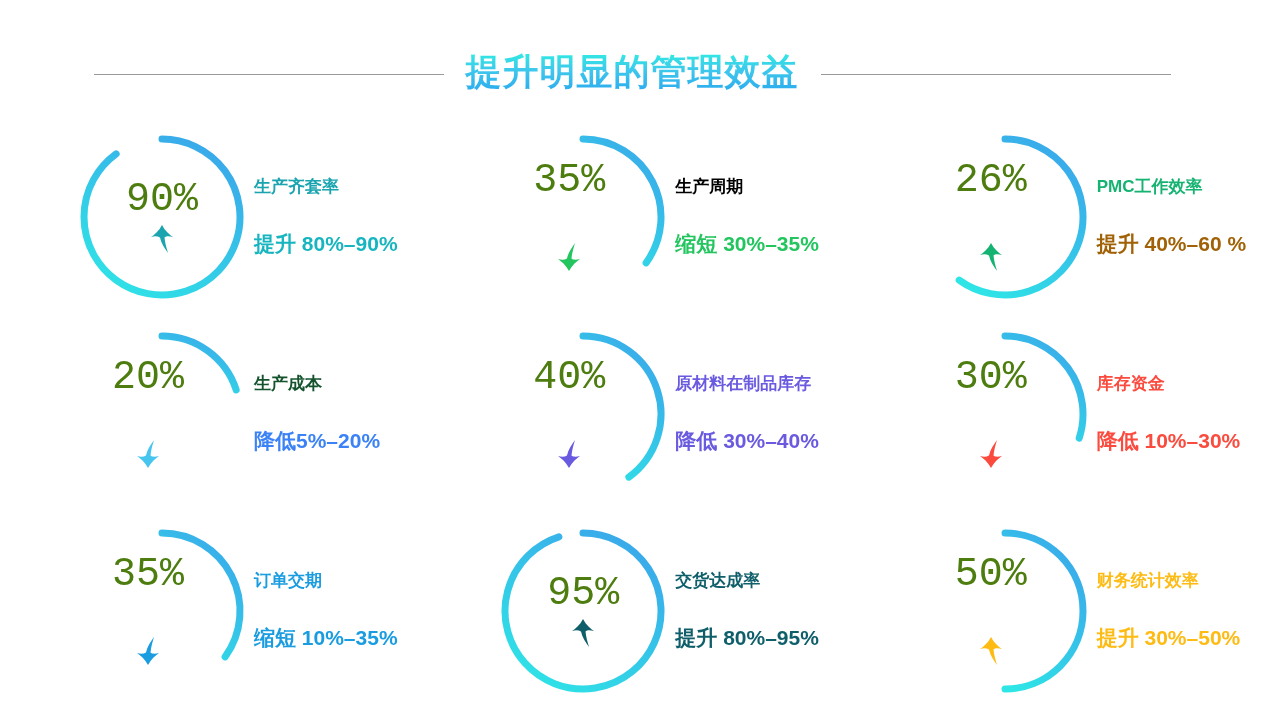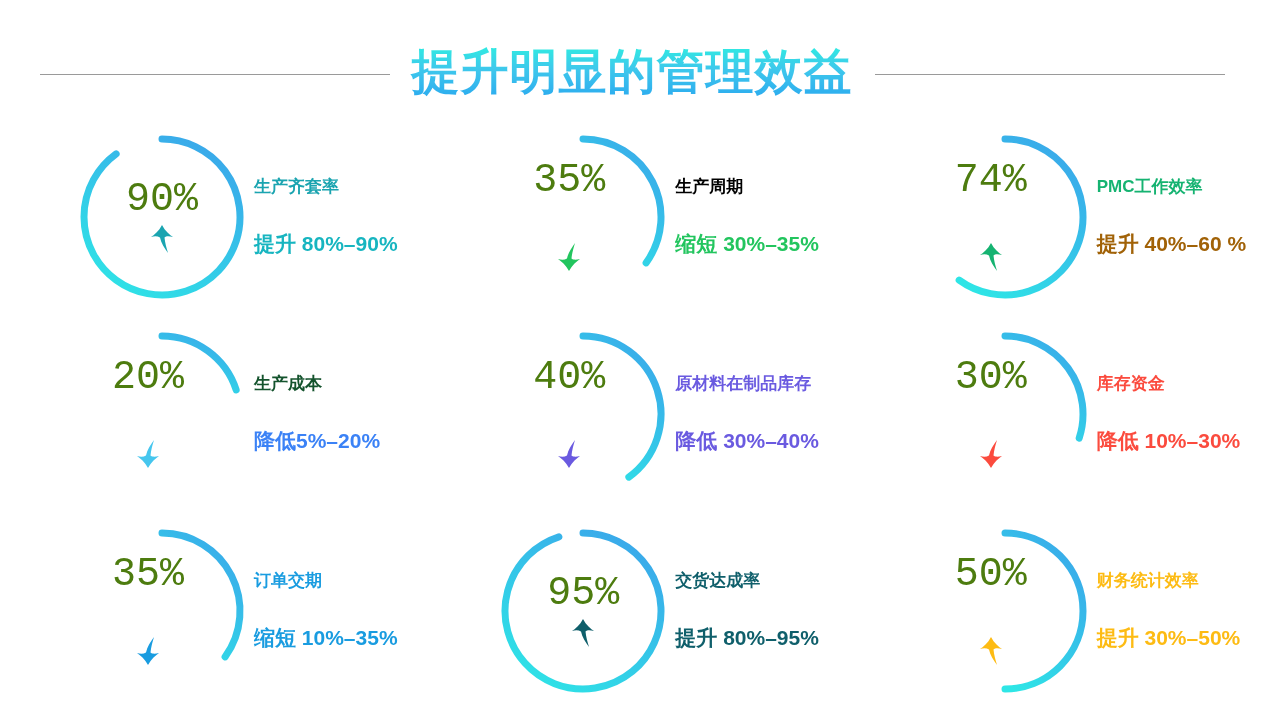--- a/index.html
+++ b/index.html
@@ -15,21 +15,21 @@
   
   .header{
     position:absolute;left:0;top:40px;width:1264px;height:64px;
     display:flex;align-items:center;justify-content:center;
   }
   .rule{
     height:1px;background:#9a9a9a;flex:0 0 auto;width:350px;
     margin-top:4px;
   }
   .title{
-    font-size:48px;font-weight:bold;letter-spacing:1px;
+    font-size:36px;font-weight:bold;letter-spacing:1px;
     padding:0 22px;white-space:nowrap;
     background:linear-gradient(180deg,#2ef0e0 0%,#3ec8ec 45%,#2aa8ef 100%);
     -webkit-background-clip:text;background-clip:text;
     -webkit-text-fill-color:transparent;color:#2bb8e8;
     line-height:1.2;
   }
 
   
   .grid{
     position:absolute;left:0;top:118px;width:1264px;height:592px;
@@ -132,21 +132,21 @@
       <svg class="gauge-svg" viewBox="0 0 180 180">
         <defs>
           <linearGradient id="g2" x1="0.72" y1="0" x2="0.1" y2="1">
             <stop offset="0%" stop-color="#3aa9ea"></stop>
             <stop offset="100%" stop-color="#2ee6e6"></stop>
           </linearGradient>
         </defs>
         <path d="M 90.00 12.00 A 78 78 0 1 1 44.15 153.10" fill="none" stroke="url(#g2)" stroke-width="7" stroke-linecap="round"></path>
       </svg>
       <div class="gauge-center shift">
-        <div class="pct">74%</div>
+        <div class="pct">26%</div>
         <svg class="arrow" viewBox="0 0 26 30">
           <path d="M13 1 C16 7 21 11 24 13 C20 12 17 12 15.5 13.5 C16 19 17.5 24 19 29 C15.5 24 12 19 11 13.5 C8.5 12 5.5 12 2 13 C5 11 10 7 13 1 Z" fill="#15b371"></path>
         </svg>
       </div>
     </div>
     <div class="texts">
       <div class="lbl" style="color:#15b371">PMC工作效率</div>
       <div class="sub" style="color:#a16207">提升 40%–60 %</div>
     </div>
       </div>

